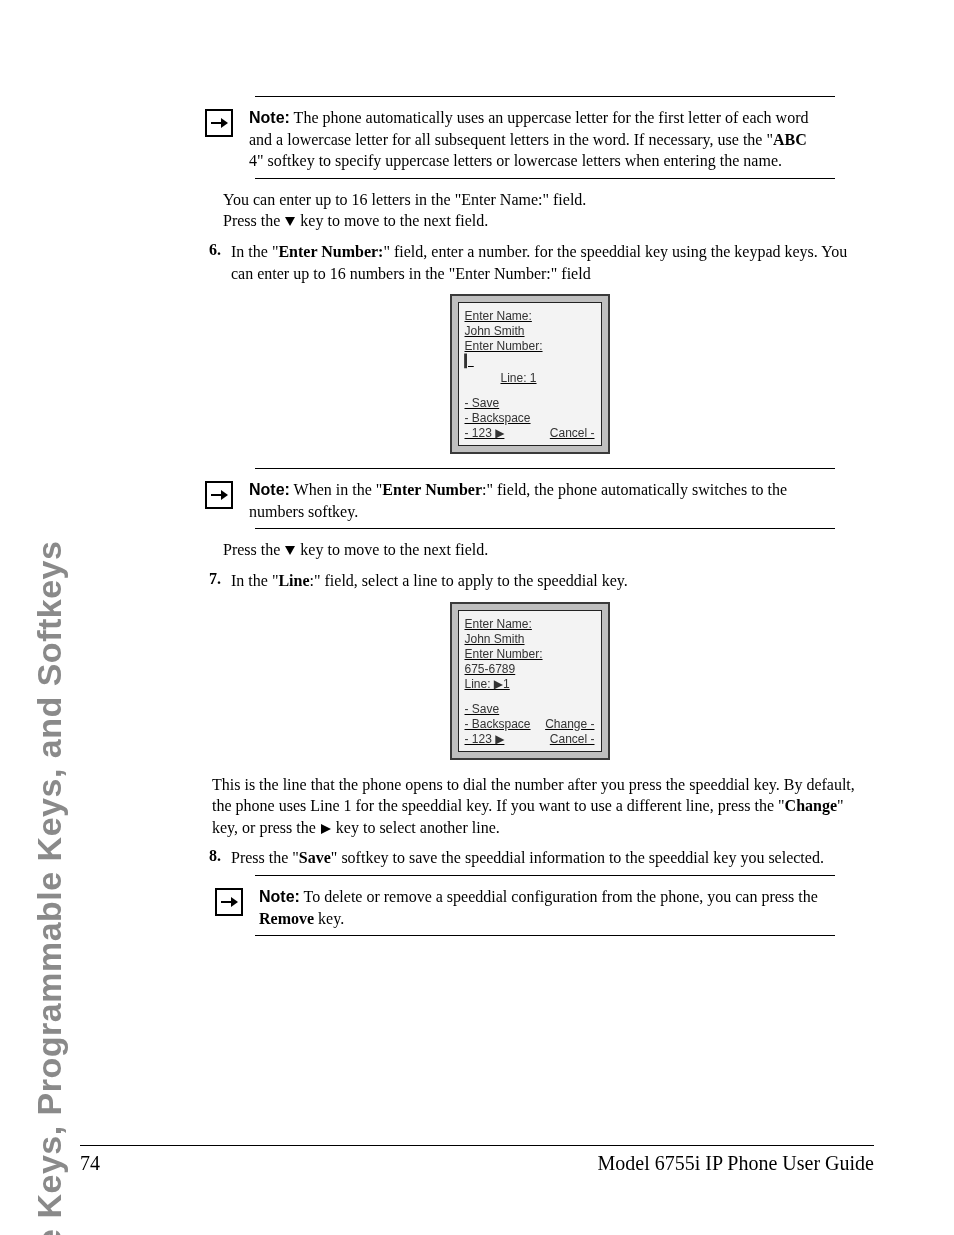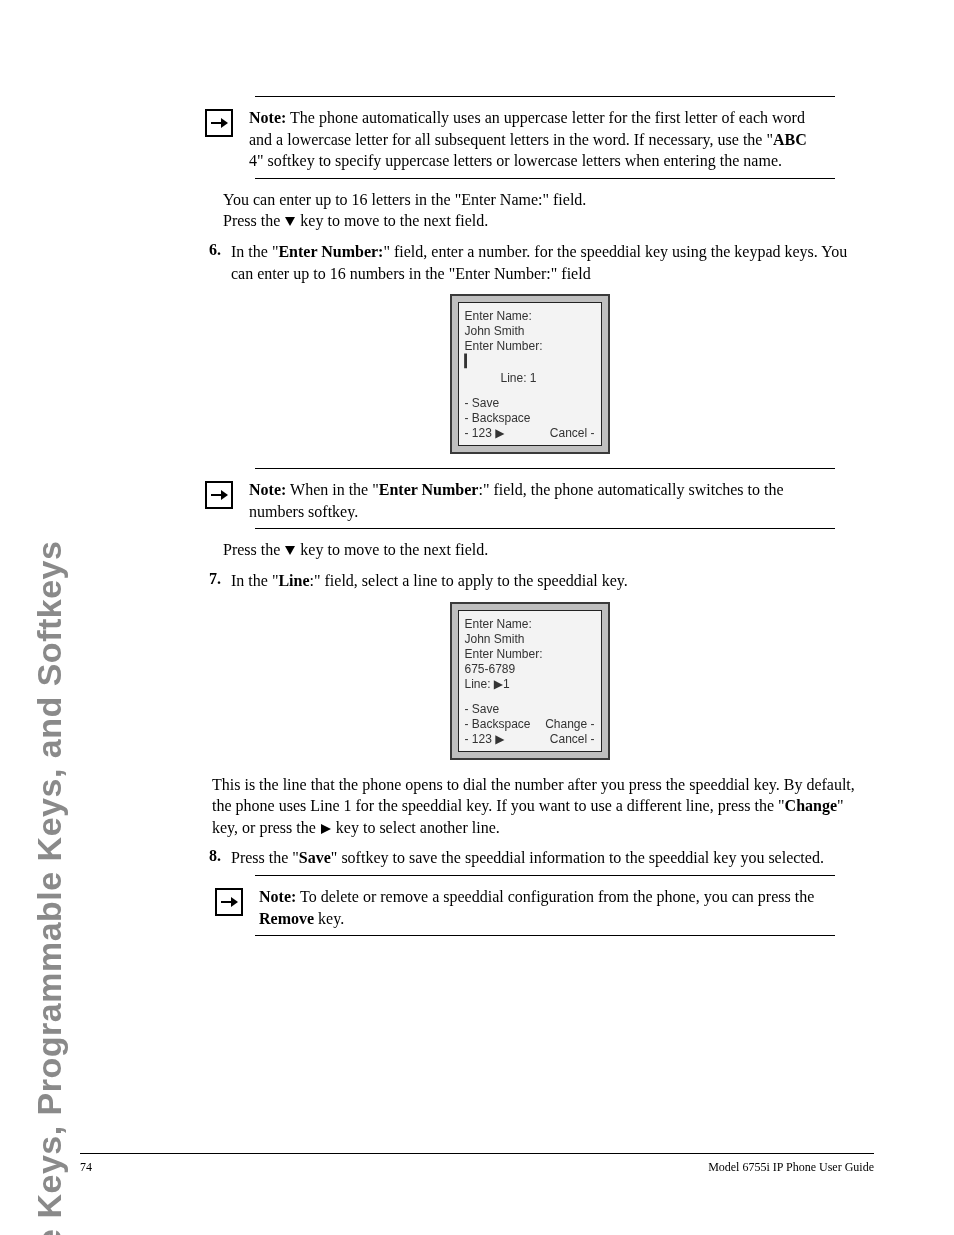--- a/index.html
+++ b/index.html
@@ -64,21 +64,21 @@
     align-items: center;
     justify-content: center;
     margin-top: 2px;
   }
   .note-body {
     flex: 1;
     font-size: 16px;
     line-height: 1.35;
   }
   .note-body .note-label {
-    font-family: Liberation Serif, serif;
+    font-family: Liberation Sans, sans-serif;
     font-weight: 700;
   }
   .para {
     margin: 10px 0 8px 28px;
     line-height: 1.35;
   }
   .step-row {
     display: flex;
     column-gap: 10px;
     margin: 8px 0 6px 0;
@@ -89,20 +89,21 @@
     text-align: right;
   }
   .step-body {
     flex: 1;
     line-height: 1.35;
   }
   .lcd-wrap {
     display: flex;
     justify-content: center;
     margin: 10px 0 14px 0;
+    text-decoration: underline;
   }
   .lcd {
     width: 160px;
     border: 2px solid #3a3a3a;
     background: #bfbfbf;
     padding: 6px;
     box-sizing: border-box;
   }
   .lcd-inner {
     border: 1.5px solid #222;
@@ -126,21 +127,21 @@
   }
   .footer {
     position: absolute;
     bottom: 60px;
     left: 80px;
     right: 80px;
     border-top: 1px solid #000;
     padding-top: 6px;
     display: flex;
     justify-content: space-between;
-    font-size: 12px;
+    font-size: 20px;
   }
   b { font-weight: 700; }
 </style>
 </head>
 <body>
 
 <div class="page">
   <div class="side-title">
     <div class="side-title-text">Line Keys, Programmable Keys, and Softkeys</div>
   </div>

